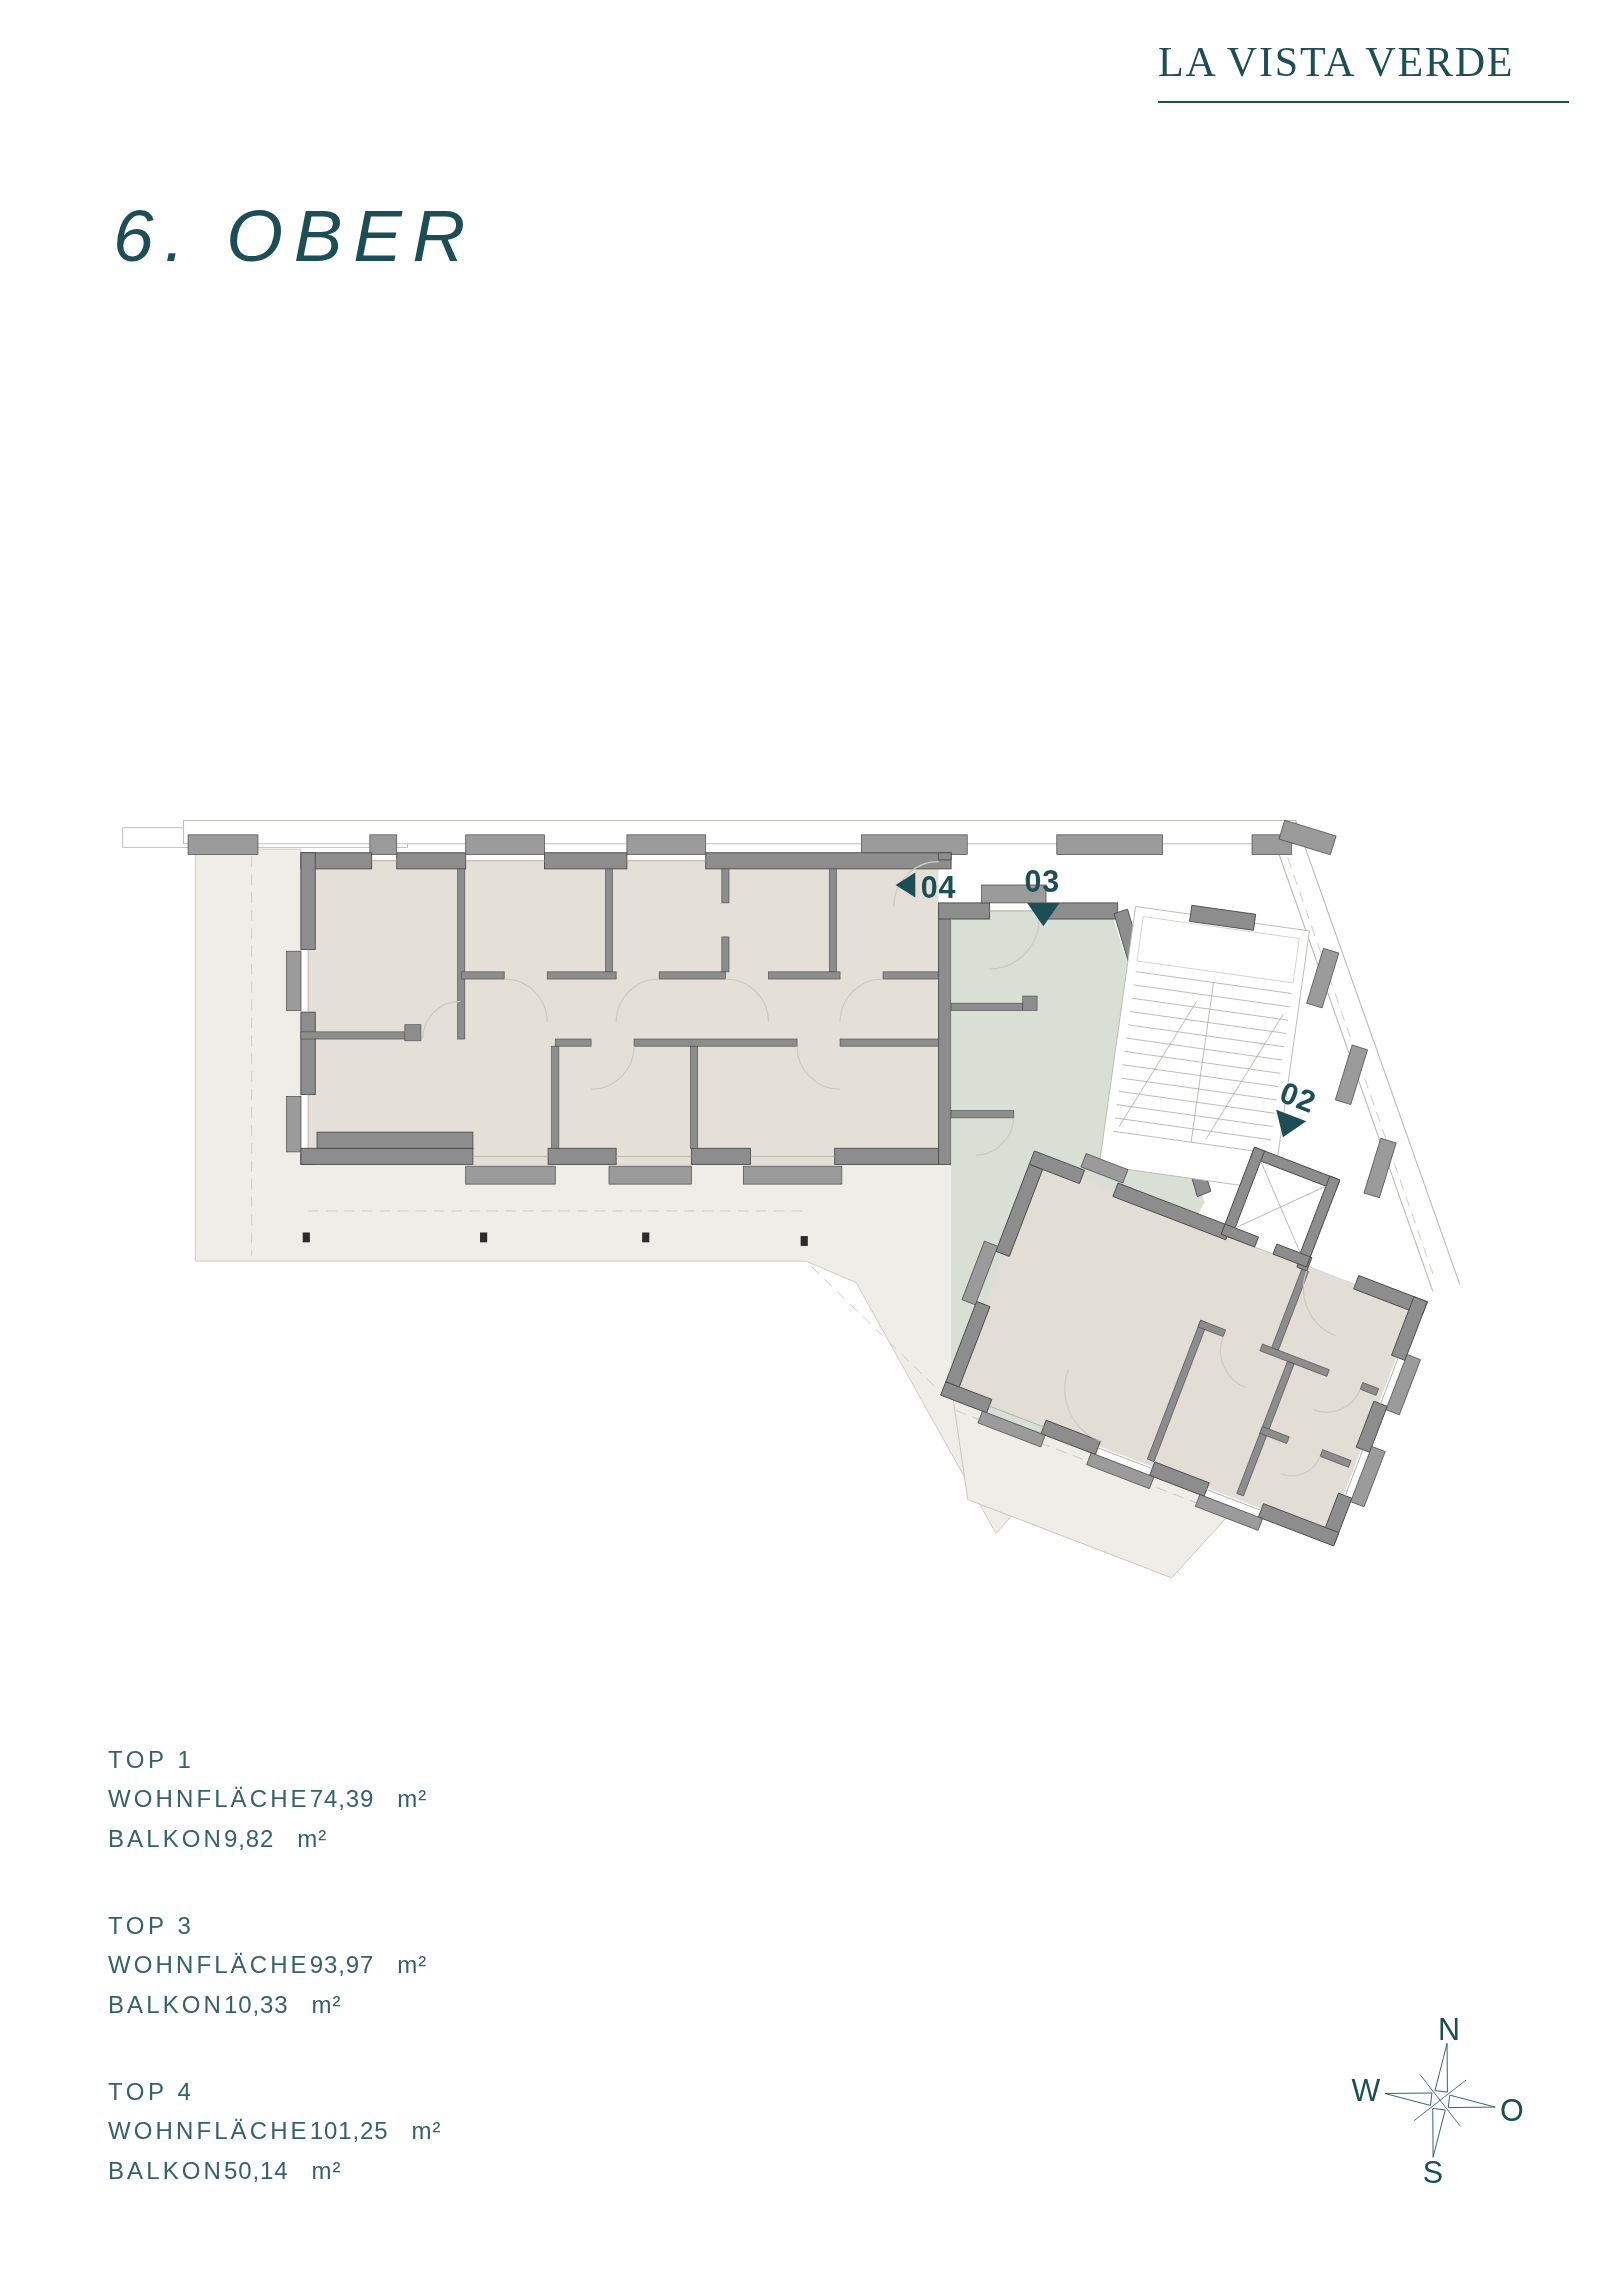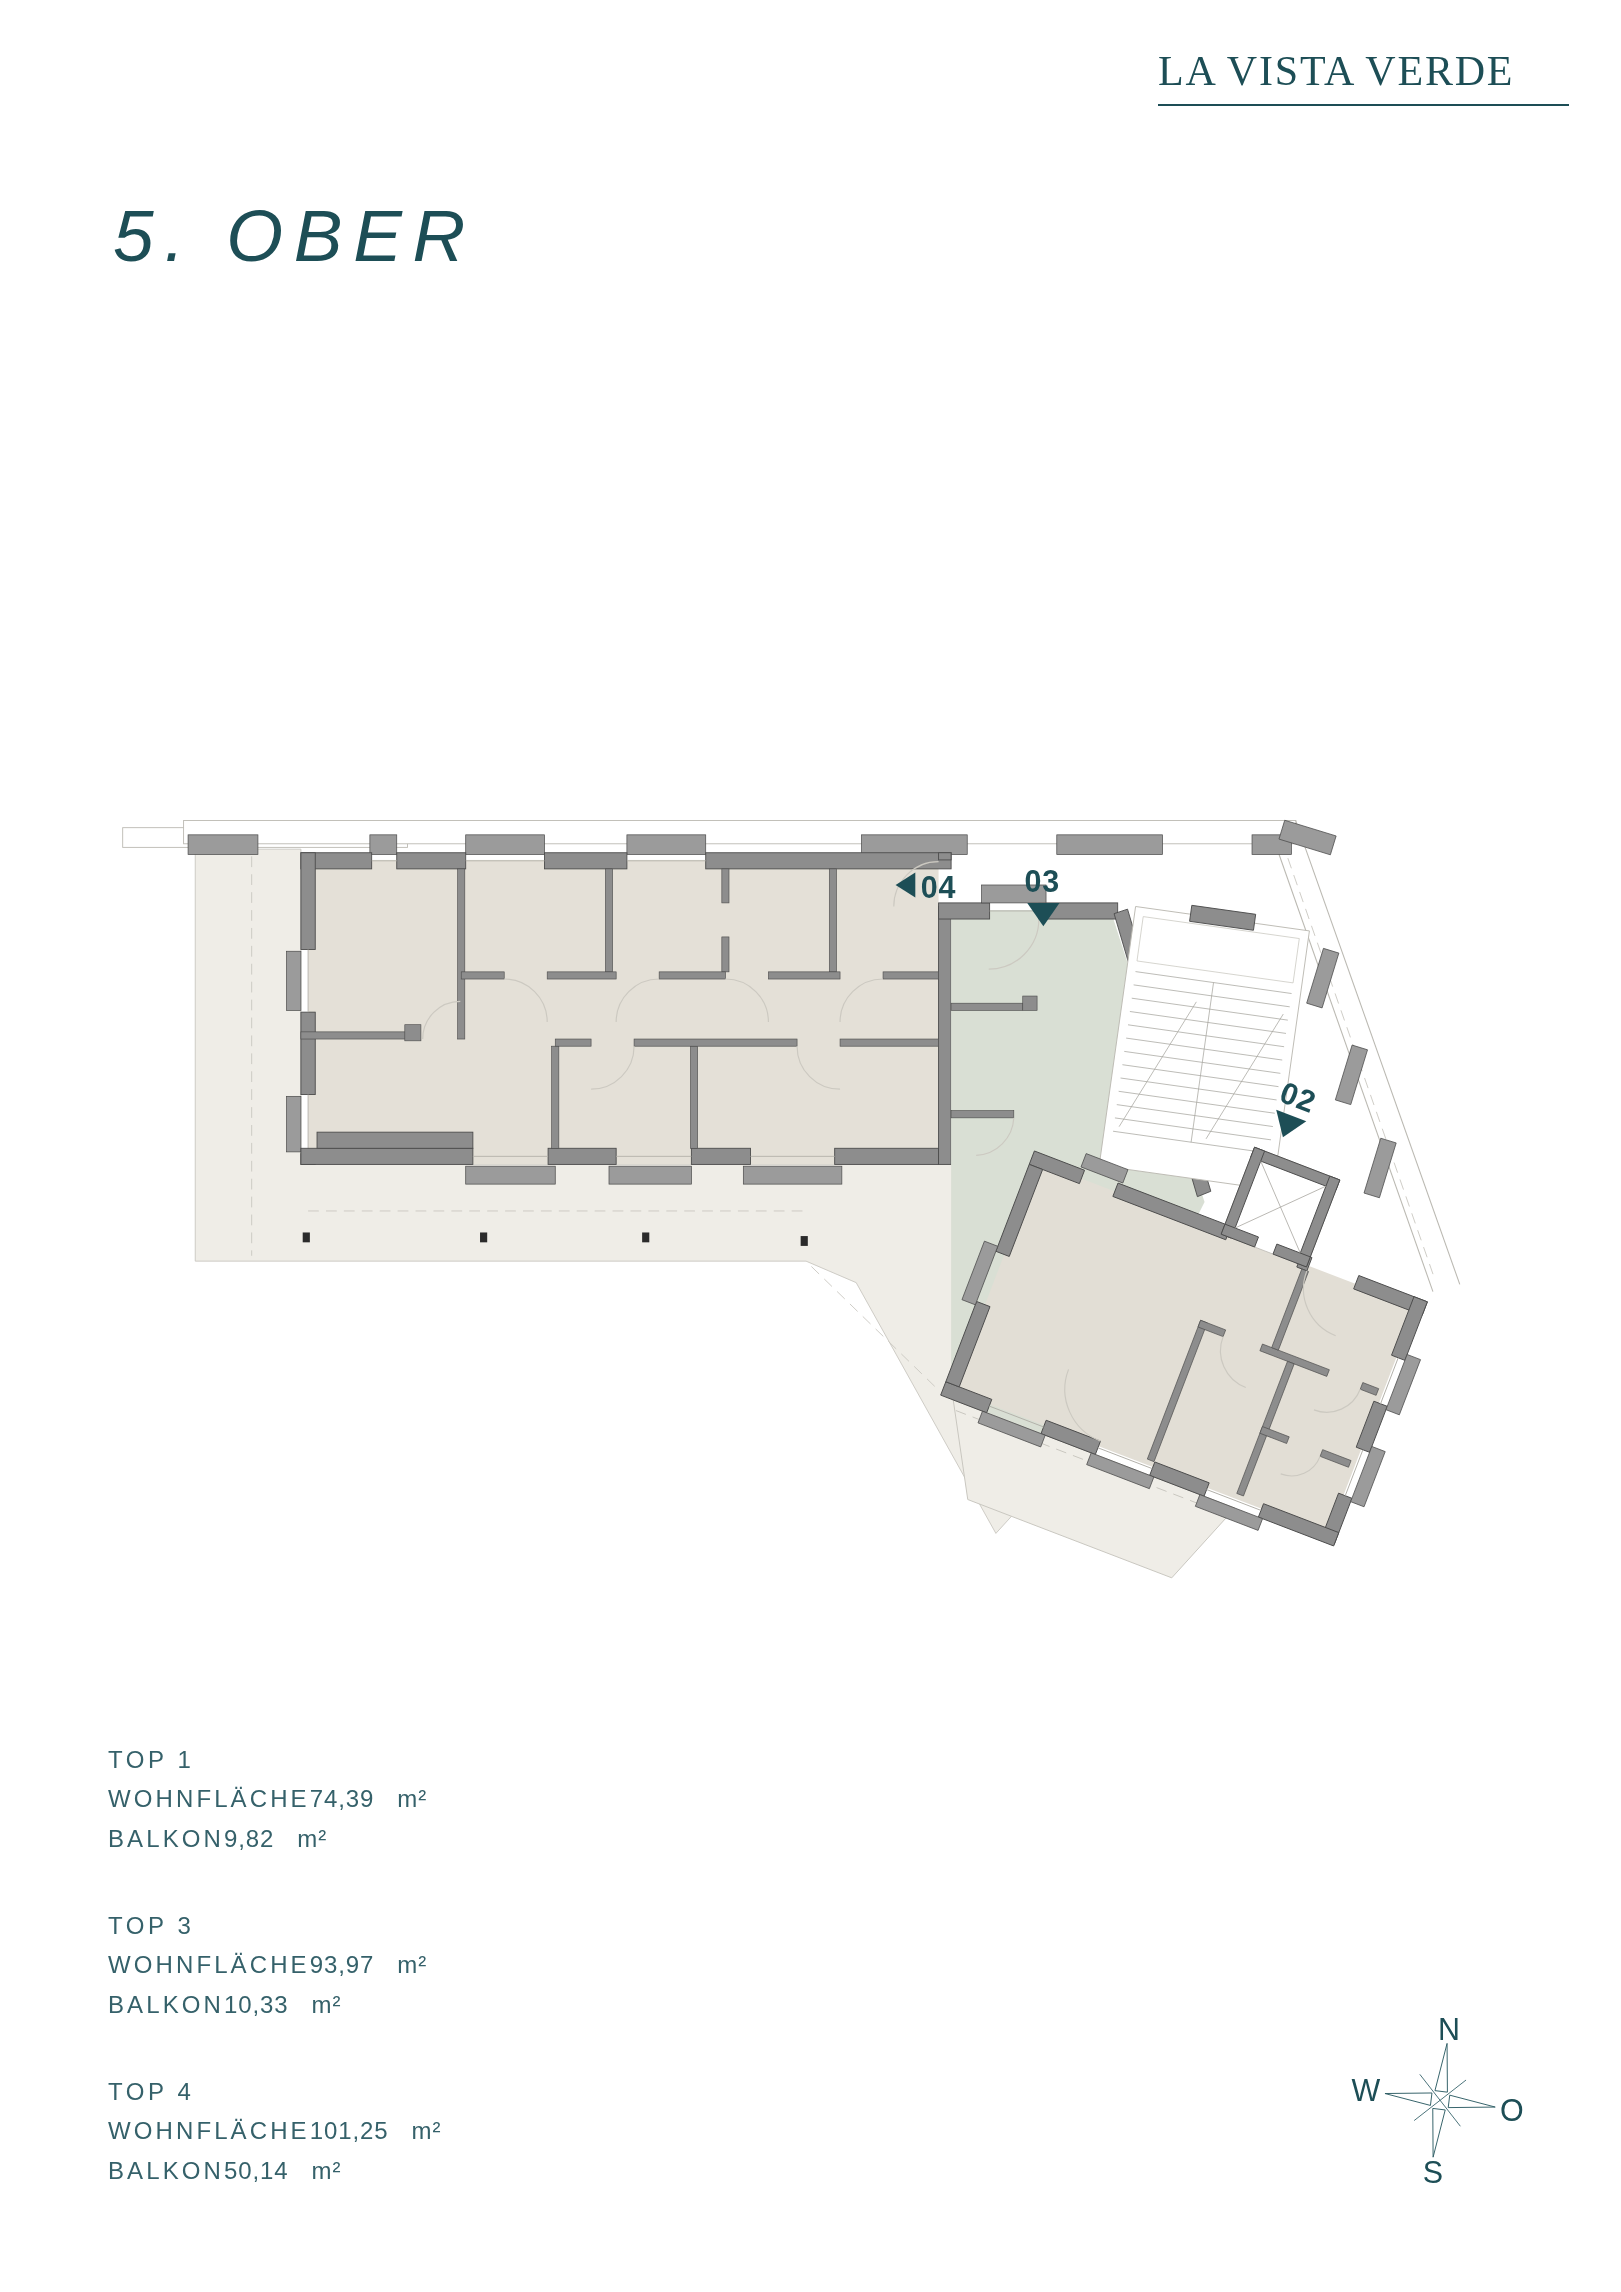--- a/index.html
+++ b/index.html
@@ -1,21 +1,21 @@
 <!DOCTYPE html>
 <html style="font-size:14.3px"><head>
 <meta charset="utf-8">
 <style>
   html,body{margin:0;padding:0;}
   body{width:1621px;height:2293px;background:#ffffff;position:relative;
        font-family:"Liberation Sans",sans-serif;overflow:hidden;}
 
   
-  .logo-wrap{position:absolute;left:1158px;top:50px;width:411px;
-             border-bottom:2.7px solid #1d4e56;padding-bottom:12px;}
+  .logo-wrap{position:absolute;left:1158px;top:41px;width:411px;
+             border-bottom:2.7px solid #1d4e56;padding-bottom:18px;}
   .logo-wrap h1{margin:0;font-family:"Liberation Serif","DejaVu Serif",serif;
                 font-size:42px;font-weight:400;color:#1d4e56;letter-spacing:1.8px;
                 line-height:1;white-space:nowrap;}
 
   
   .title{position:absolute;left:113px;top:199px;color:#1d4e56;}
   .title .t1{font-size:73px;font-style:italic;font-weight:400;
              letter-spacing:10.7px;line-height:1;}
   .title .t2{font-size:43px;font-style:italic;font-weight:400;
              letter-spacing:8px;line-height:1;margin-top:19.7px;}
@@ -50,21 +50,21 @@
   .starline{stroke:#2c5b63;stroke-width:.9;fill:none;}
 </style>
 </head>
 <body>
 
 <div class="logo-wrap">
   <h1>LA VISTA VERDE</h1>
 </div>
 
 <div class="title">
-  <div class="t1">5. OBER</div>
+  <div class="t1">6. OBER</div>
 </div>
 
 <svg id="plan" width="1621" height="2293" viewBox="0 0 1810 2560">
 
   <g>
     <polygon points="218,948 336,948 336,1300 1100,1300 1205,1610 1112,1712 956,1432 900,1408 218,1408" stroke="#c9c7c0" stroke-width="1" fill="#efede7"></polygon>
     <line class="dash" x1="281" y1="956" x2="281" y2="1402"></line>
     <line class="dash" x1="344" y1="1352" x2="896" y2="1352"></line>
     <line class="dash" x1="906" y1="1414" x2="1048" y2="1552"></line>
     <rect class="dot" x="338" y="1376" width="8" height="11"></rect>

